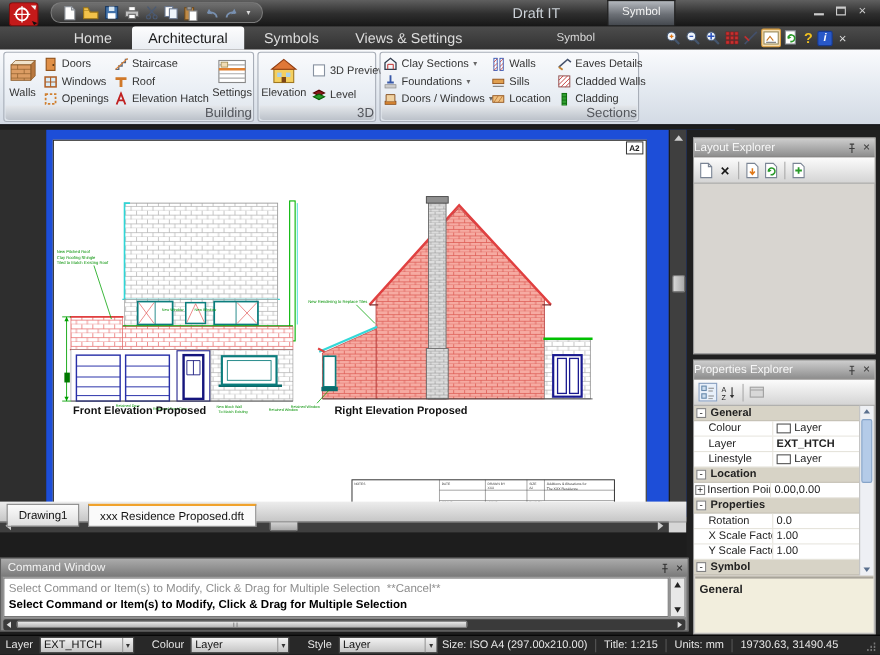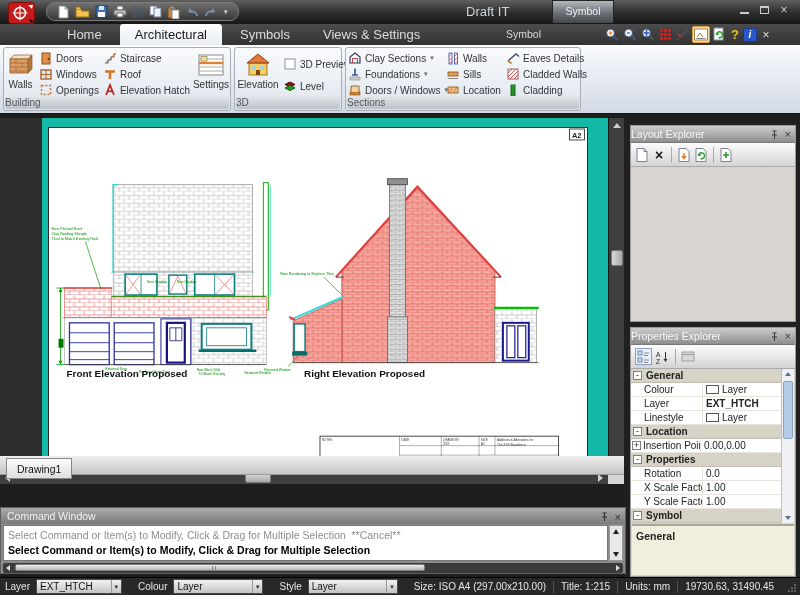--- a/index.html
+++ b/index.html
@@ -16,29 +16,29 @@
 
 .tabrow{position:absolute;left:0;top:24px;width:800px;height:21px;background:linear-gradient(#4c4c4c,#323232)}
 .rtab{display:inline-block;height:21px;line-height:21px;padding:0 15px;color:#dcdcdc;font-size:13px}
 .rtab.active{background:linear-gradient(#fdfdfe,#e9edf2);color:#1a1a1a;border-radius:3px 3px 0 0}
 .ctxlabel{position:absolute;left:506px;top:0;width:40px;height:21px;line-height:21px;color:#d8d8d8;font-size:10.5px}
 .tabicons{position:absolute;left:604px;top:2px;display:flex;align-items:center;gap:2px}
 .hl{background:#f6ddb0;border:1px solid #dc9e3c;border-radius:2px}
 
 .ribbon{position:absolute;left:0;top:45px;width:800px;height:69px;background:linear-gradient(#fafbfd,#e3e9f0 55%,#d3dae4);border-bottom:1px solid #15161a}
 .grp{position:absolute;top:2px;bottom:2px;border:1px solid #a8aeb8;border-radius:3px;background:linear-gradient(#f9fafc,#e9eef4 60%,#dde3ea);display:flex;align-items:stretch}
-.strip{position:absolute;left:1px;right:1px;bottom:1px;height:13px;background:linear-gradient(#e4e7eb,#bcc2ca);border-radius:0 0 3px 3px;text-align:left;font-size:10px;color:#53565c;line-height:13px}
+.strip{position:absolute;left:1px;right:1px;bottom:1px;height:13px;background:linear-gradient(#e4e7eb,#bcc2ca);border-radius:0 0 3px 3px;text-align:right;font-size:12px;color:#53565c;line-height:13px}
 .bigbtn{display:flex;flex-direction:column;align-items:center;justify-content:flex-start;padding-top:3px;font-size:10px;color:#333;text-align:center;width:40px}
 .col{display:flex;flex-direction:column;padding-top:2px}
 .srow{display:flex;align-items:center;gap:3px;height:16px;font-size:10px;color:#333;padding:0 2px;white-space:nowrap}
 .dd{font-size:7px;color:#666;margin-left:1px}
 .i14{width:14px;height:14px;flex:none}
 
 .lmargin{position:absolute;left:0;top:118px;width:42px;height:352px;background:#2e2e2e}
-.canvas{position:absolute;left:42px;top:118px;width:626px;height:352px;background:#14b8a6}
+.canvas{position:absolute;left:42px;top:118px;width:626px;height:352px;background:#1d4ed8}
 .paper{position:absolute;left:6px;top:9px;width:540px;height:341px;border:1px solid #2a2a2a;background:#fff}
 .vscroll{position:absolute;left:608px;top:118px;width:16px;height:366px;background:#3f3f3f;border-left:1px solid #191919}
 .hscroll{position:absolute;left:0;top:470px;width:608px;height:14px;background:#3f3f3f;border-top:1px solid #191919}
 .corner{position:absolute;left:608px;top:470px;width:16px;height:14px;background:#d6d6d6}
 .sthumbv{position:absolute;left:2px;width:12px;background:linear-gradient(90deg,#d8d8d8,#a8a8a8);border:1px solid #777;border-radius:2px}
 .sthumbh{position:absolute;top:2px;height:10px;background:linear-gradient(#d8d8d8,#a8a8a8);border:1px solid #777;border-radius:2px}
 .arr{width:0;height:0;position:absolute}
 
 .rpanelbg{position:absolute;left:624px;top:118px;width:176px;height:459px;background:#202020}
 .panel{position:absolute;left:6px;width:166px;background:#d8d5d0;border:1px solid #9a9a9a}
@@ -719,20 +719,21 @@
         <div style="position:absolute;left:1px;top:12px;width:10px;height:58px;background:#b4cbe8;border:1px solid #86a4c8;border-radius:2px"></div>
         <span class="arr" style="left:3px;bottom:3px;border-left:3.5px solid transparent;border-right:3.5px solid transparent;border-top:4px solid #5a708e"></span>
       </div>
     </div>
     <div class="desc"><span>General</span></div>
   </div>
 </div>
 
 <div class="doctabs">
   <div class="dtab" style="left:6px">Drawing1</div>
+  <div class="dtab active" style="left:80px">xxx Residence Proposed.dft</div>
 </div>
 
 <div class="cmdwin">
   <div class="cmdtitle"><span>Command Window</span>
     <span class="pin-close" style="color:#2e2e2e">
         <span>
           <svg width="9" height="10">
             <path d="M2.5 1h4M4.5 1v4M2 5h5M4.5 5v4" stroke="#2e2e2e" fill="none"></path>
           </svg>
         </span>
@@ -765,21 +766,21 @@
   <span style="margin-left:16px">Colour</span>
   <span class="sdrop" style="width:90px;margin-left:6px">
       <span>Layer</span>
       <span class="dd">▾</span>
     </span>
   <span style="margin-left:16px">Style</span>
   <span class="sdrop" style="width:90px;margin-left:6px">
       <span>Layer</span>
       <span class="dd">▾</span>
     </span>
-  <span style="margin-left:16px">Size: ISO A4 (297.00x210.00)</span>
+  <span style="margin-left:4px">Size: ISO A4 (297.00x210.00)</span>
   <span class="ssep"></span>
   <span>Title: 1:215</span>
   <span class="ssep"></span>
   <span>Units: mm</span>
   <span class="ssep"></span>
   <span>19730.63, 31490.45</span>
   <span style="margin-left:auto;margin-right:3px">
       <svg width="10" height="10">
         <path d="M8 2v2M8 5v2M5 5v2M8 8v2M5 8v2M2 8v2" stroke="#777" stroke-width="1.4"></path>
       </svg>

